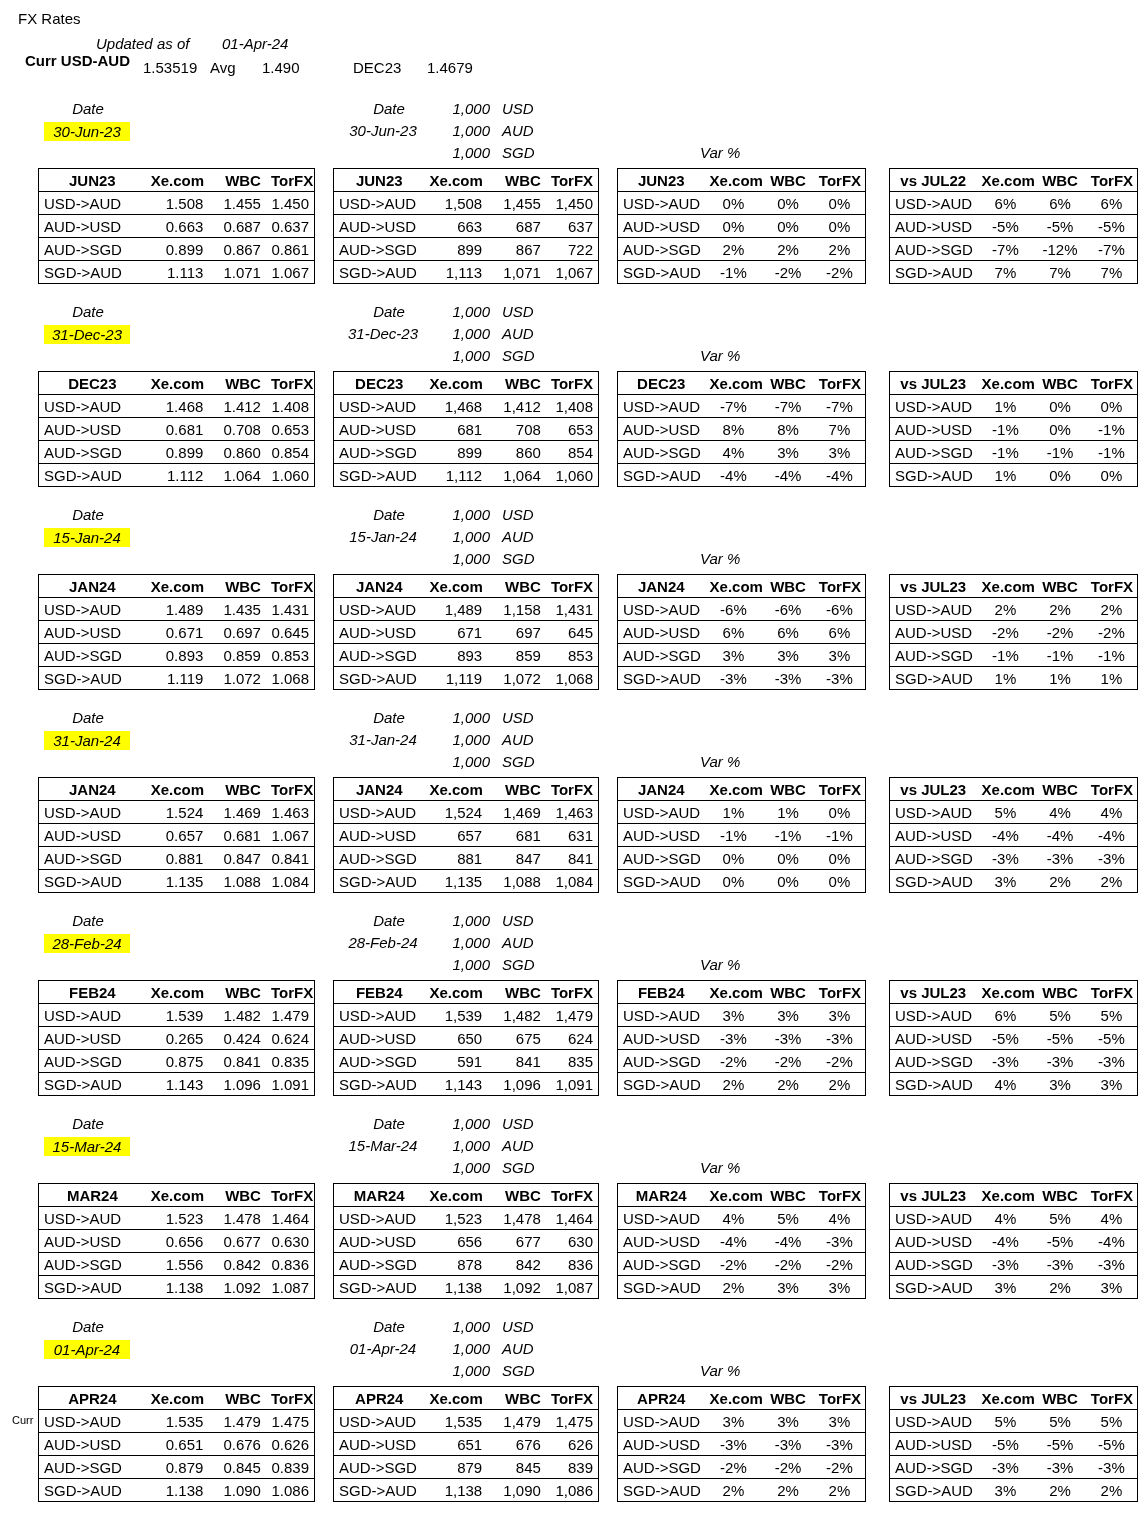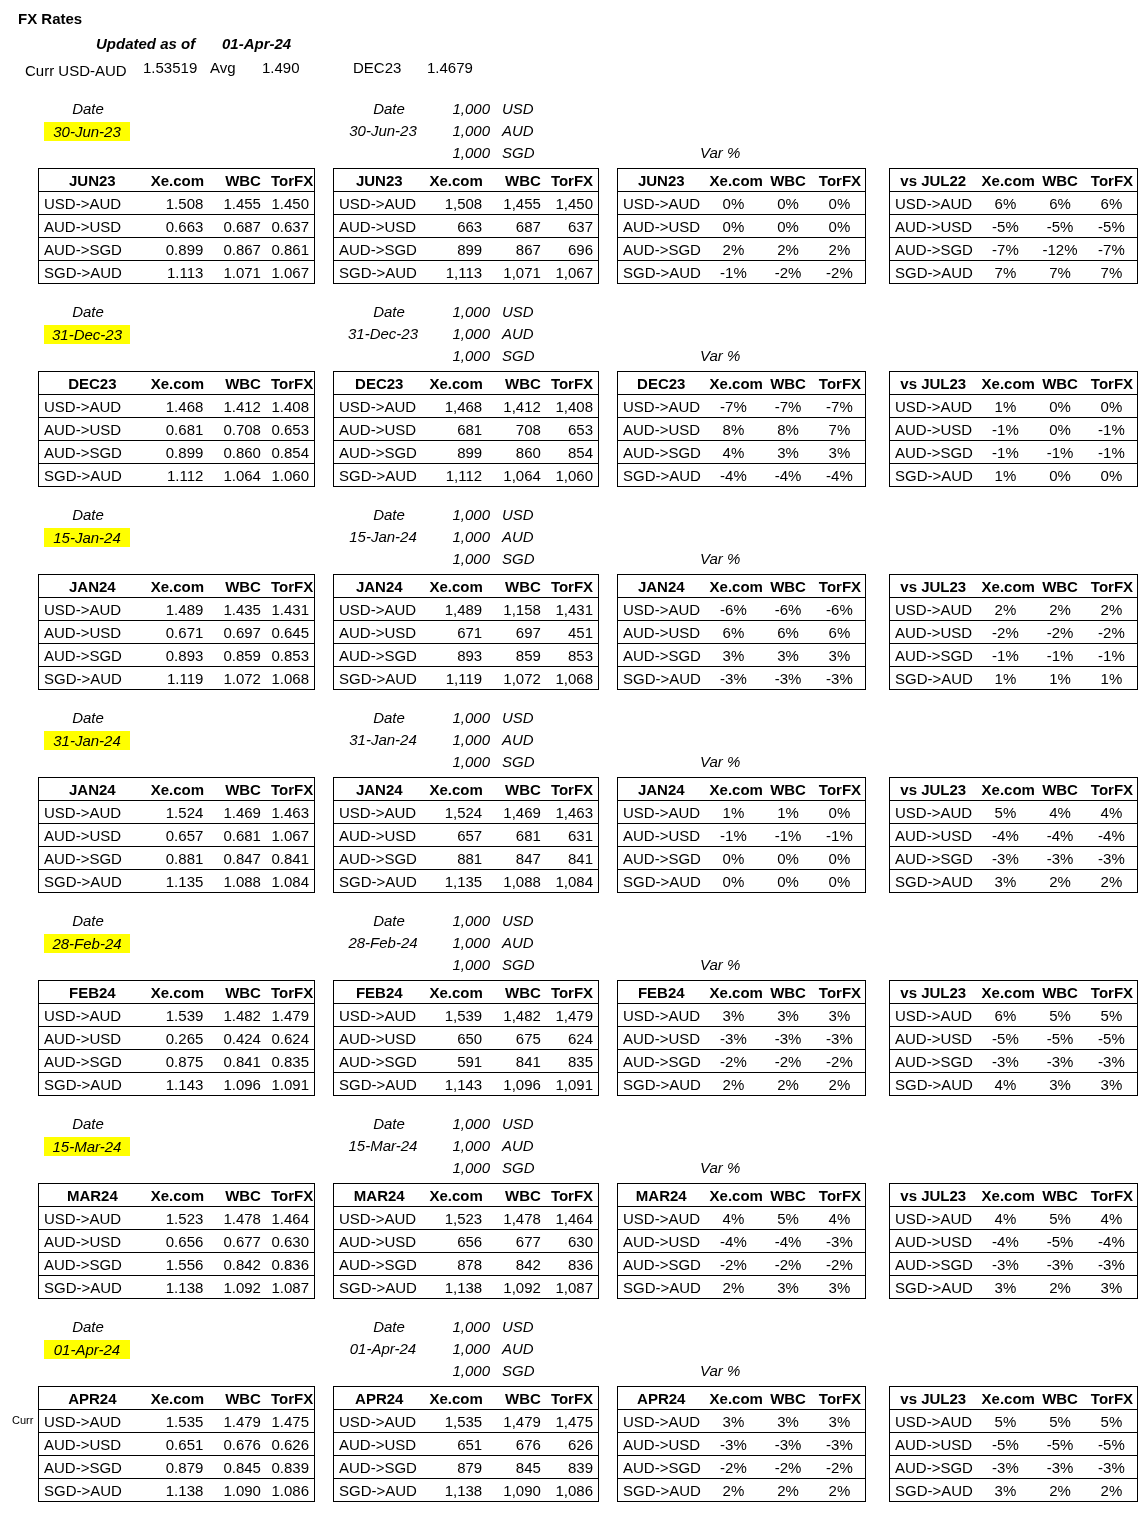--- a/index.html
+++ b/index.html
@@ -2,21 +2,21 @@
 <html><head>
 <meta charset="utf-8">
 <style>
   html,body{margin:0;padding:0;background:#fff;}
   body{
     width:1144px;height:1513px;position:relative;
     font-family:"Liberation Sans","DejaVu Sans",sans-serif;
     font-size:15px;color:#000;overflow:hidden;
   }
   .abs{position:absolute;white-space:nowrap;}
-  .b{font-weight:bold;}
+  .b{font-weight:normal;}
   .it{font-style:italic;}
   .c{text-align:center;}
   .r{text-align:right;}
   .hl{background:#FFFF00;padding:1px 6px;}
   #sections{position:absolute;left:0;top:100px;width:1144px;}
   .section{position:relative;height:203px;}
   .line{position:absolute;left:0;height:21px;width:1144px;}
   .l1{top:0;} .l2{top:22px;} .l3{top:44px;}
   .tables{position:absolute;top:68px;left:0;width:1144px;}
   table.fxtable{border-collapse:collapse;position:absolute;top:0;table-layout:fixed;
@@ -37,21 +37,21 @@
   .curr-marker{position:absolute;left:12px;top:96px;font-size:11px;}
   #hdr .abs{height:20px;}
 </style>
 </head>
 <body>
 
 <div id="hdr">
   <span class="abs b" style="left:18px;top:10px;">FX Rates</span>
   <span class="abs b it" style="left:96px;top:35px;">Updated as of</span>
   <span class="abs b it" style="left:222px;top:35px;">01-Apr-24</span>
-  <span class="abs" style="left:25px;top:62px;">Curr USD-AUD</span>
+  <span class="abs" style="left:25px;top:52px;font-weight:bold;">Curr USD-AUD</span>
   <span class="abs" style="left:143px;top:59px;">1.53519</span>
   <span class="abs" style="left:210px;top:59px;">Avg</span>
   <span class="abs" style="left:262px;top:59px;">1.490</span>
   <span class="abs" style="left:353px;top:59px;">DEC23</span>
   <span class="abs" style="left:427px;top:59px;">1.4679</span>
 </div>
 
 <div id="sections">
     <div class="section">
       <div class="line l1">
@@ -139,21 +139,21 @@
             <tr>
               <td class="rowlbl">AUD-&gt;USD</td>
               <td class="val">663</td>
               <td class="val">687</td>
               <td class="val">637</td>
             </tr>
             <tr>
               <td class="rowlbl">AUD-&gt;SGD</td>
               <td class="val">899</td>
               <td class="val">867</td>
-              <td class="val">696</td>
+              <td class="val">722</td>
             </tr>
             <tr>
               <td class="rowlbl">SGD-&gt;AUD</td>
               <td class="val">1,113</td>
               <td class="val">1,071</td>
               <td class="val">1,067</td>
             </tr>
           </tbody>
         </table>
         <table class="fxtable t3 pct-t">
@@ -511,21 +511,21 @@
             <tr>
               <td class="rowlbl">USD-&gt;AUD</td>
               <td class="val">1,489</td>
               <td class="val">1,158</td>
               <td class="val">1,431</td>
             </tr>
             <tr>
               <td class="rowlbl">AUD-&gt;USD</td>
               <td class="val">671</td>
               <td class="val">697</td>
-              <td class="val">451</td>
+              <td class="val">645</td>
             </tr>
             <tr>
               <td class="rowlbl">AUD-&gt;SGD</td>
               <td class="val">893</td>
               <td class="val">859</td>
               <td class="val">853</td>
             </tr>
             <tr>
               <td class="rowlbl">SGD-&gt;AUD</td>
               <td class="val">1,119</td>

